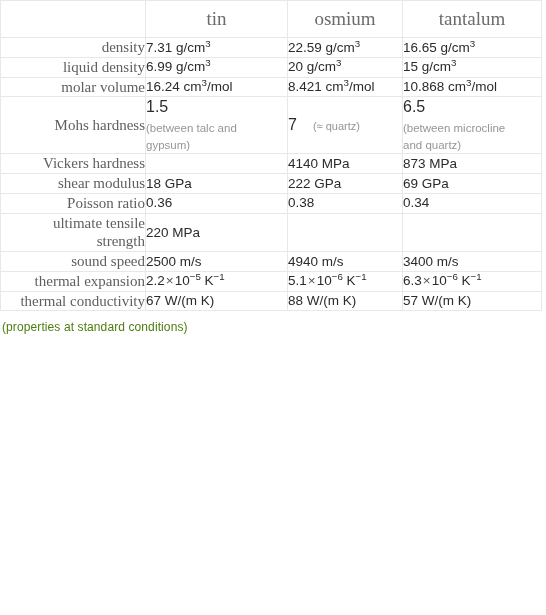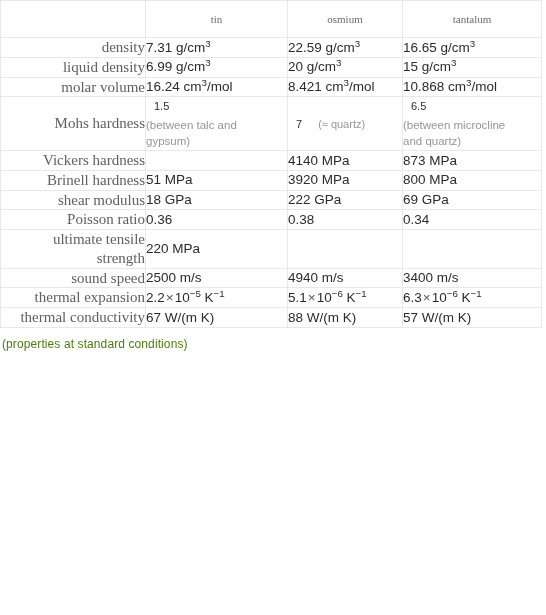--- a/index.html
+++ b/index.html
@@ -36,21 +36,21 @@
     padding: 0;
     vertical-align: middle;
     background: #ffffff;
   }
 
   
   .hdr-blank { height: 36px; }
   .hdr-cell {
     font-family: "Liberation Serif", serif;
     font-weight: normal;
-    font-size: 11px;
+    font-size: 19px;
     color: #6b6b6b;
     text-align: center;
     height: 36px;
     padding: 0 8px;
   }
 
   
   .rowlabel {
     font-family: "Liberation Serif", serif;
     font-size: 15px;
@@ -86,21 +86,21 @@
     margin-top: 2px;
     max-width: 118px;
   }
   .note-inline {
     font-family: "Liberation Sans", sans-serif;
     font-size: 11px;
     color: #969696;
     margin-left: 16px;
     white-space: nowrap;
   }
-  .mohs-main { font-size: 11px; color: #2b2b2b; margin-left: 8px; }
+  .mohs-main { font-size: 16px; color: #2b2b2b; }
 
   .times { color: #555; padding: 0 1px; }
 
   .footer {
     font-family: "Liberation Sans", sans-serif;
     font-size: 12px;
     color: #4d7c0f;
     padding: 9px 0 0 2px;
     letter-spacing: 0.1px;
   }
@@ -163,26 +163,20 @@
         </td>
       </tr>
 
       <tr>
         <td class="rowlabel">Vickers hardness</td>
         <td class="val"></td>
         <td class="val">4140 MPa</td>
         <td class="val">873 MPa</td>
       </tr>
 
-      <tr>
-        <td class="rowlabel">Brinell hardness</td>
-        <td class="val">51 MPa</td>
-        <td class="val">3920 MPa</td>
-        <td class="val">800 MPa</td>
-      </tr>
 
 
       <tr>
         <td class="rowlabel">shear modulus</td>
         <td class="val">18 GPa</td>
         <td class="val">222 GPa</td>
         <td class="val">69 GPa</td>
       </tr>
 
 

